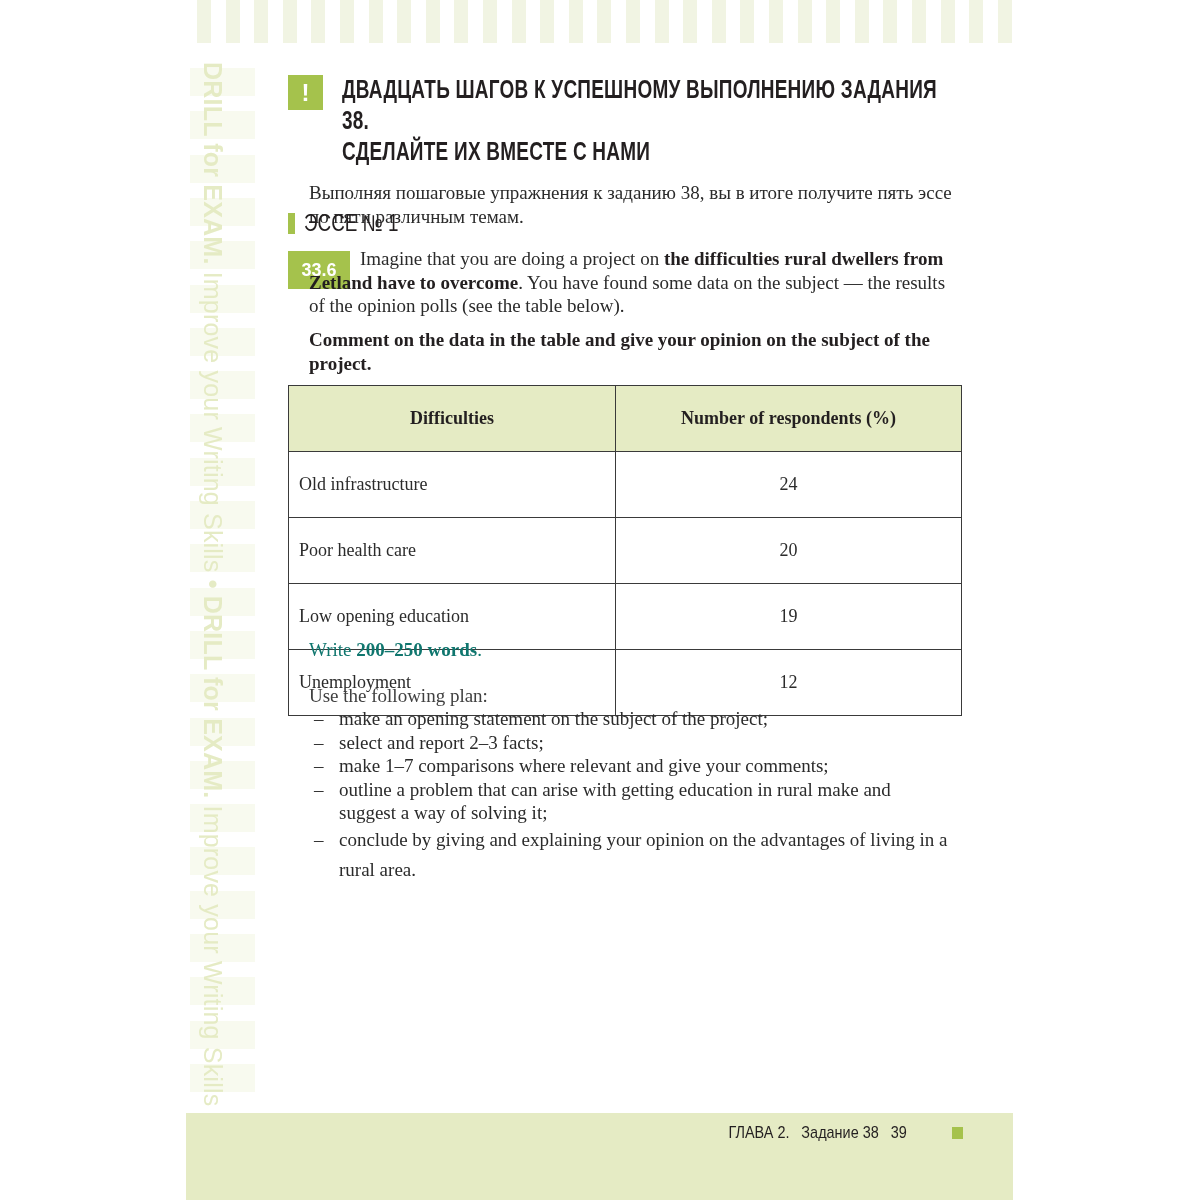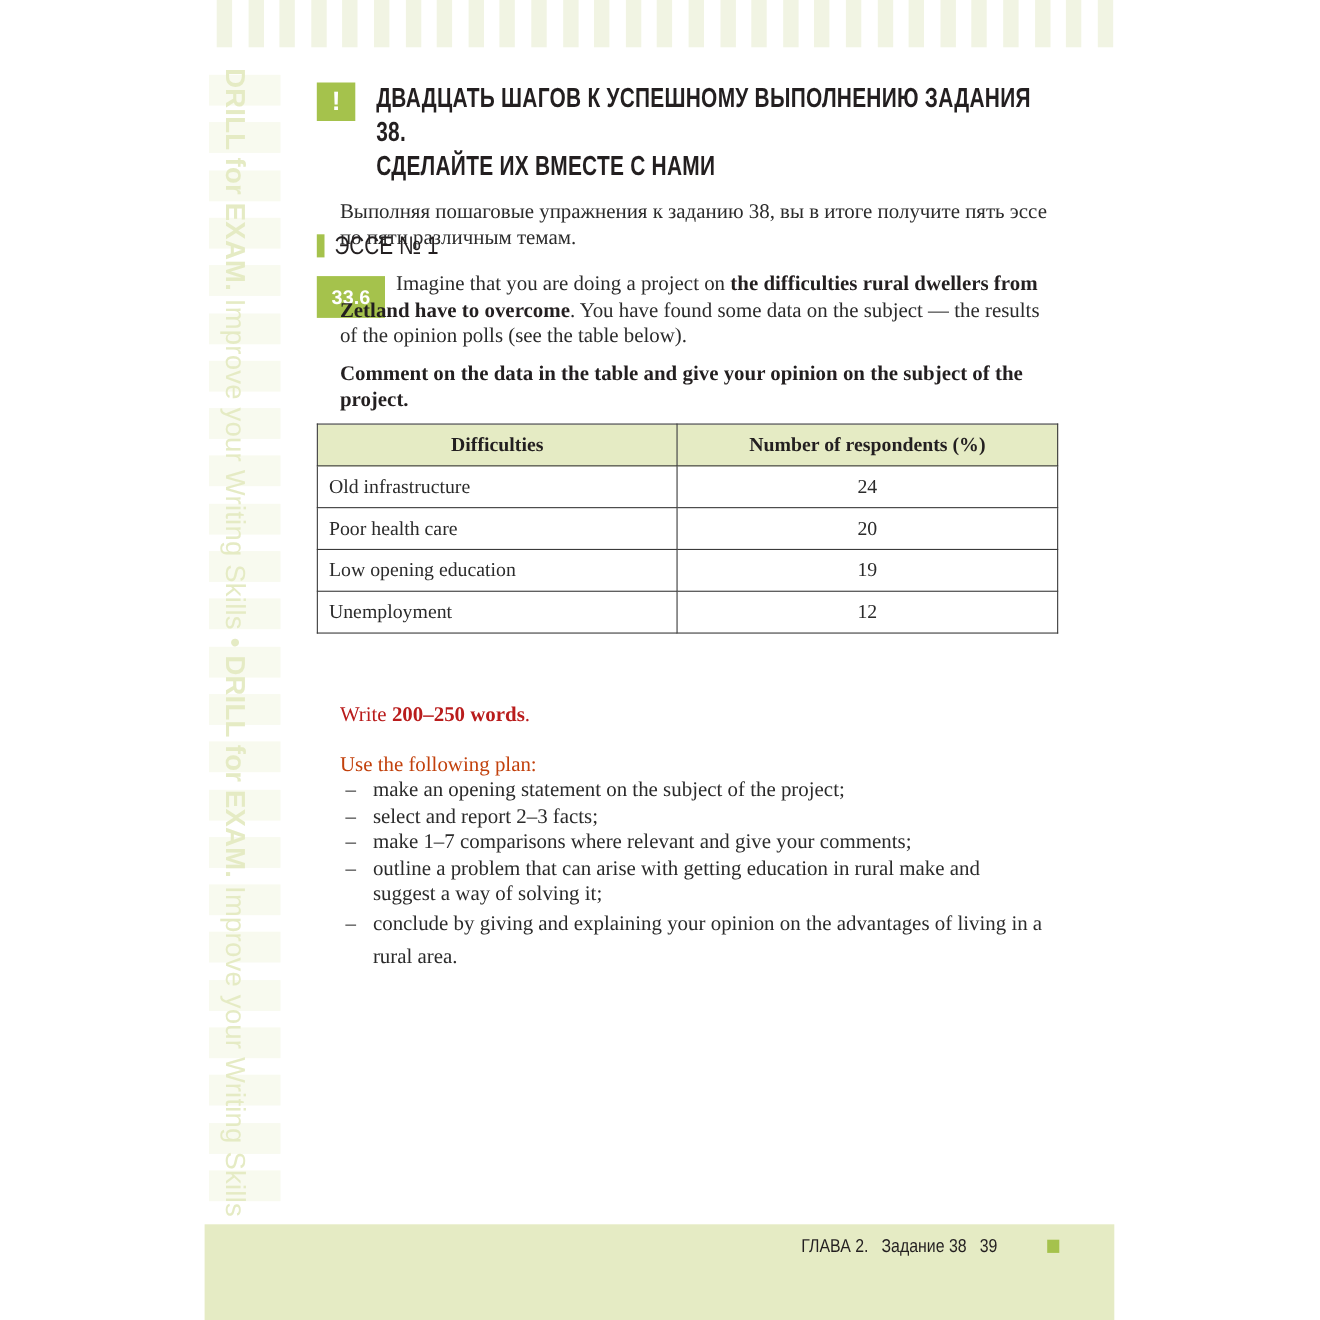--- a/index.html
+++ b/index.html
@@ -15,26 +15,26 @@
   .title { position:absolute; left:342px; top:74px; width:820px; font-family:"Liberation Sans", sans-serif; font-weight:bold; font-size:25px; line-height:31px; color:#231f20; transform-origin:0 0; transform:scaleX(0.76); letter-spacing:0.3px; }
   .intro { position:absolute; left:309px; top:145px; width:660px; font-size:19px; line-height:24px; color:#2b2b2b;margin-top:36px; }
   .section { position:absolute; left:288px; top:211px; height:24px; }
   .section-marker { position:absolute; left:0; top:2px; width:7px; height:21px; background:#a5c24c; }
   .section-label { position:absolute; left:16px; top:0; font-family:"Liberation Sans", sans-serif; font-size:23px; line-height:24px; color:#231f20; white-space:nowrap; transform-origin:0 0; transform:scaleX(0.82); }
   .task-badge { position:absolute; left:288px; top:251px; width:62px; height:38px; background:#a5c24c; color:#fff; font-family:"Liberation Sans", sans-serif; font-weight:bold; font-size:18px; line-height:38px; text-align:center; }
   .task-text { position:absolute; left:309px; top:247px; width:640px; font-size:19px; line-height:23.5px; text-indent:51px; color:#2b2b2b; }
   .task-text b { color:#231f20; }
   .instruction { position:absolute; left:309px; top:328px; width:640px; font-size:19px; line-height:23.5px; font-weight:bold; color:#231f20; }
   table.data { position:absolute; left:288px; top:385px; width:674px; border-collapse:collapse; font-size:18px; color:#2b2b2b; }
-  table.data th, table.data td { border:1.5px solid #3a3a3a; height:37px; padding:0 10px; }
+  table.data th, table.data td { border:1.5px solid #3a3a3a; height:37px; padding:14px 10px; }
   table.data th { background:#e5ebc4; font-weight:bold; color:#231f20; text-align:center; }
   table.data td.num { text-align:center; }
   table.data th.c1, table.data td.c1 { width:306px; }
-  .words { position:absolute; left:309px; top:638px; font-size:19px; line-height:24px; color:#b91c1c; }
-  .plan-intro { position:absolute; left:309px; top:684px; font-size:19px; line-height:24px; color:#c2410c; }
+  .words { position:absolute; left:309px; top:638px; font-size:19px; line-height:24px; color:#0f766e; }
+  .plan-intro { position:absolute; left:309px; top:684px; font-size:19px; line-height:24px; color:#404040; }
   .plan { position:absolute; left:309px; top:707px; width:640px; margin:0; padding:0; list-style:none; font-size:19px; line-height:23.5px; color:#2b2b2b; }
   .plan li { position:relative; padding-left:30px; }
   .plan li .dash { position:absolute; left:5px; top:0; }
   .plan li.last { line-height:30px; }
   .footer { position:absolute; left:186px; top:1113px; width:827px; height:87px; background:#e5ebc4; }
   .footer-text { position:absolute; right:106px; top:10px; font-family:"Liberation Sans", sans-serif; font-size:17px; color:#231f20; white-space:nowrap; transform-origin:100% 0; transform:scaleX(0.85); }
   .footer-text span { margin-left:14px; }
   .footer-square { position:absolute; left:766px; top:14px; width:11px; height:12px; background:#a5c24c; }
 </style>
 </head>

